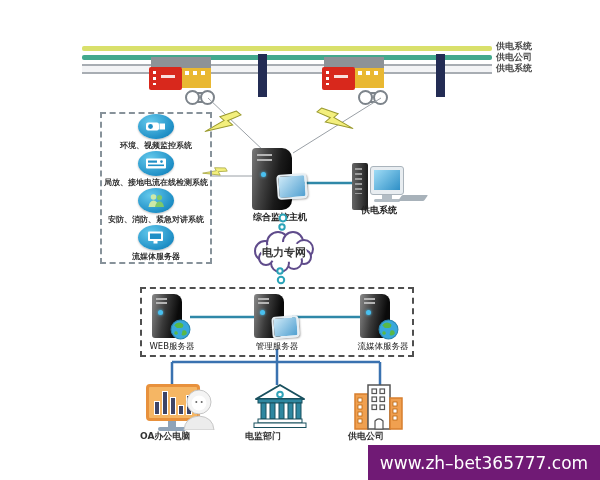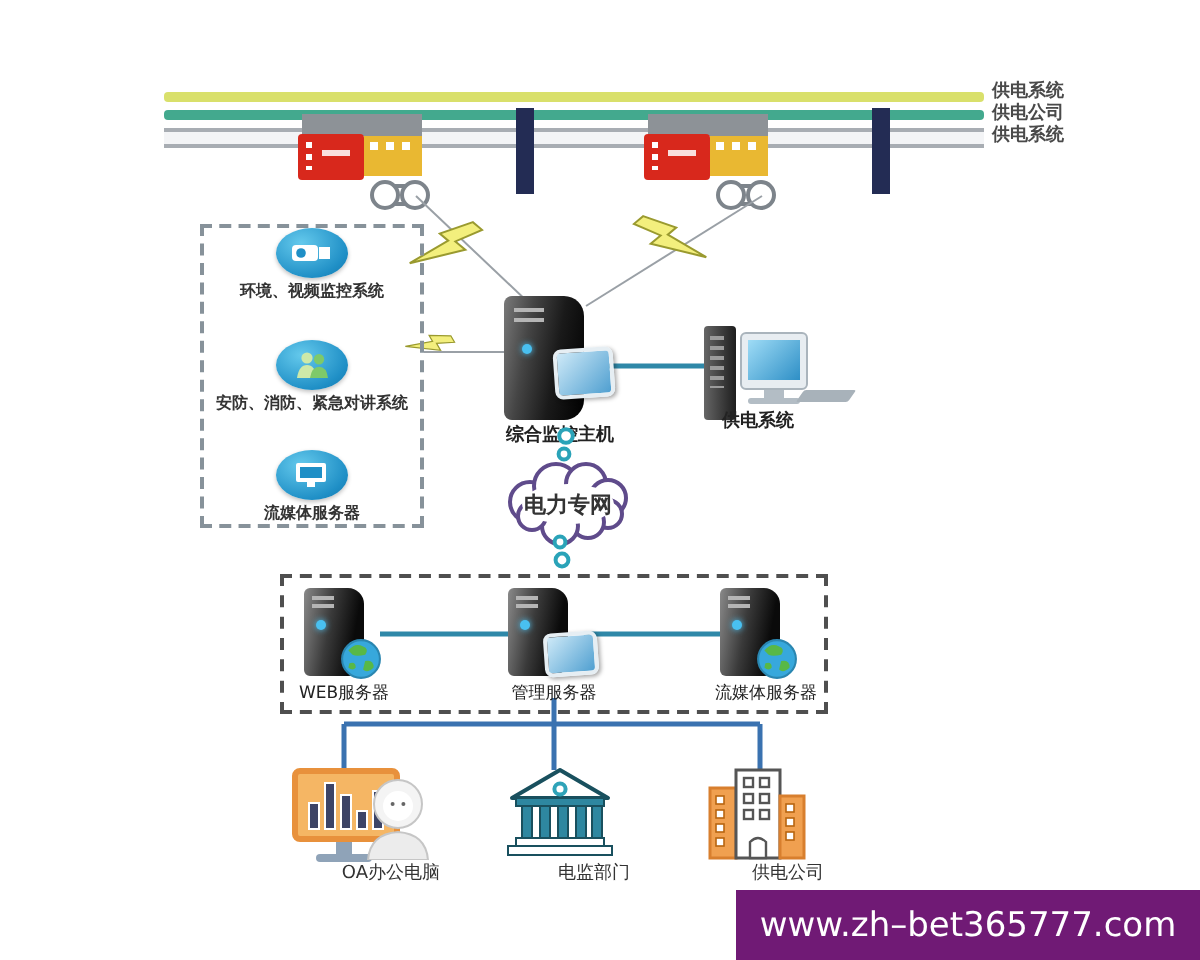--- a/index.html
+++ b/index.html
@@ -35,21 +35,21 @@
                           background:repeating-linear-gradient(90deg,#fff 0 4px,transparent 4px 8px); }
   .axle { position:absolute; left:37px; top:35px; width:24px; height:7px; background:#fff; border:2px solid #7d848b; border-radius:4px; }
   .wheel { position:absolute; top:33px; width:11px; height:11px; background:#fff; border:2px solid #7d848b; border-radius:50%; }
 
   
   .overlay { position:absolute; left:0; top:0; width:600px; height:480px; pointer-events:none; }
 
   
   .sub-box { position:absolute; left:100px; top:112px; width:112px; height:152px;
              border:2px dashed #87929a; box-sizing:border-box; display:flex; flex-direction:column;
-             justify-content:space-between; align-items:center; }
+             justify-content:flex-end; align-items:center; }
   .sub-item { display:flex; flex-direction:column; align-items:center; gap:1px; }
   .sub-icon { width:36px; height:25px; border-radius:50%;
               background:radial-gradient(ellipse at 35% 30%, #64c9ec, #1f8fc6 70%, #1474a8);
               display:flex; align-items:center; justify-content:center; box-shadow:0 1px 2px rgba(0,0,0,.25); }
   .sub-label { font-size:8px; font-weight:600; color:#333; white-space:nowrap; }
 
   
   .tower-big { position:absolute; width:40px; height:62px; border-radius:4px 10px 10px 4px;
                background:linear-gradient(100deg,#7a7a7a 0%,#454545 30%,#1a1a1a 62%,#000 100%); }
   .tower-sm { position:absolute; width:30px; height:44px; border-radius:3px 8px 8px 3px;
@@ -82,21 +82,21 @@
              border:2px dashed #4f4f4f; box-sizing:border-box; }
   .srv-label { position:absolute; top:341px; font-size:8.5px; font-weight:400; color:#222; text-align:center; white-space:nowrap; }
 
   
   .oa-mon { position:absolute; left:146px; top:384px; width:54px; height:37px; background:#f5b664;
             border:3px solid #e8913c; border-radius:4px; box-sizing:border-box; display:flex;
             align-items:flex-end; gap:2px; padding:3px 5px; }
   .oa-bar { width:6px; background:#3d4466; border:1px solid #fff; box-sizing:border-box; }
   .oa-stand { position:absolute; left:168px; top:421px; width:8px; height:7px; background:#8fa3b8; }
   .oa-base { position:absolute; left:158px; top:427px; width:28px; height:4px; background:#8fa3b8; border-radius:2px; }
-  .client-label { position:absolute; top:430px; font-size:9px; font-weight:400; color:#333; text-align:right; white-space:nowrap; }
+  .client-label { position:absolute; top:430px; font-size:9px; font-weight:700; color:#333; text-align:left; white-space:nowrap; }
 </style>
 </head>
 <body>
 
 <div class="stage">
 
 
   <div class="line-power"></div>
   <div class="line-comm"></div>
   <div class="line-track"></div>
@@ -148,20 +148,31 @@
   <div class="sub-box">
     <div class="sub-item">
       <div class="sub-icon">
         <svg width="22" height="15" viewBox="0 0 22 15">
           <rect x="1" y="3.5" width="13" height="8" rx="2" fill="#fff"></rect>
           <circle cx="5.5" cy="7.5" r="2.4" fill="#1f8fc6"></circle>
           <rect x="14.5" y="4.5" width="5.5" height="6" fill="#fff"></rect>
         </svg>
       </div>
       <div class="sub-label">环境、视频监控系统</div>
+    </div>
+    <div class="sub-item">
+      <div class="sub-icon">
+        <svg width="22" height="15" viewBox="0 0 22 15">
+          <rect x="1" y="2.5" width="20" height="10" rx="1" fill="#fff"></rect>
+          <rect x="3" y="4.5" width="9" height="2.2" fill="#1f8fc6"></rect>
+          <rect x="3" y="8.5" width="16" height="1.6" fill="#1f8fc6"></rect>
+          <circle cx="16.5" cy="5.6" r="1.3" fill="#1f8fc6"></circle>
+        </svg>
+      </div>
+      <div class="sub-label">局放、接地电流在线检测系统</div>
     </div>
     <div class="sub-item">
       <div class="sub-icon">
         <svg width="18" height="15" viewBox="0 0 18 15">
           <circle cx="6.5" cy="4" r="2.8" fill="#cde9a9"></circle>
           <path d="M1.5 14 Q2.5 7.5 6.5 7.5 Q10.5 7.5 11.5 14 Z" fill="#cde9a9"></path>
           <circle cx="12.5" cy="4.6" r="2.6" fill="#7ec96a"></circle>
           <path d="M8 14 Q9 8.4 12.5 8.4 Q16.3 8.4 17 14 Z" fill="#7ec96a"></path>
         </svg>
       </div>

